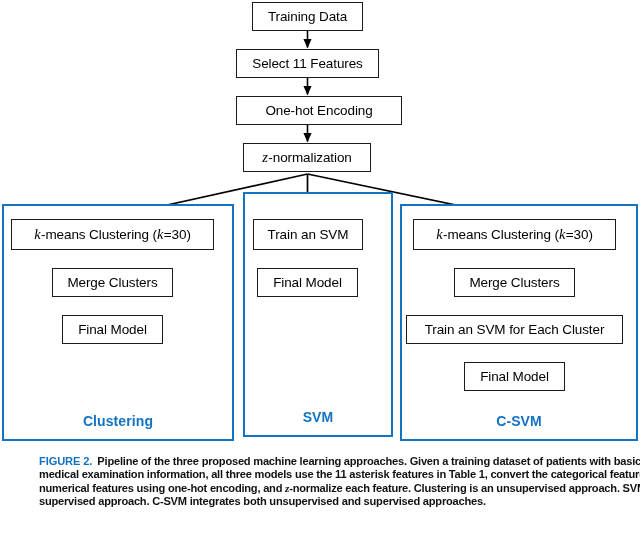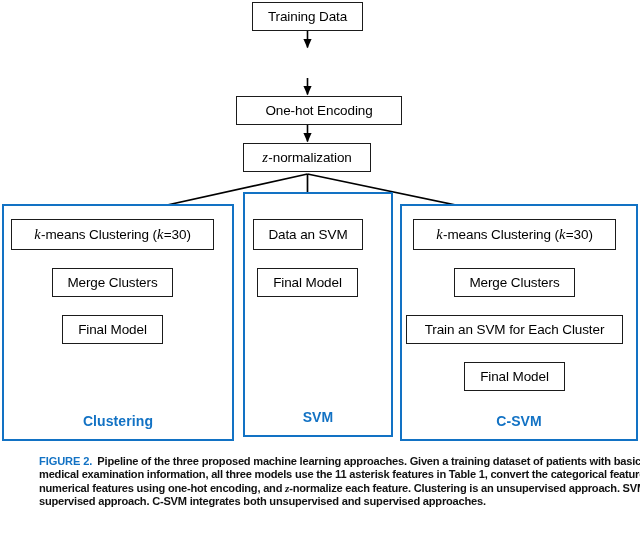--- a/index.html
+++ b/index.html
@@ -126,20 +126,23 @@
 
     <line x1="514.5" y1="250" x2="514.5" y2="266.5" stroke="#000000" stroke-width="1.6" marker-end="url(#ah)"></line>
     <line x1="514.5" y1="297" x2="514.5" y2="313.5" stroke="#000000" stroke-width="1.6" marker-end="url(#ah)"></line>
     <line x1="514.5" y1="344" x2="514.5" y2="360.5" stroke="#000000" stroke-width="1.6" marker-end="url(#ah)"></line>
   </svg>
 
   <div class="node" style="left:252px; top:2px; width:111px; height:29px;">
     <span>Training Data</span>
   </div>
 
+  <div class="node" style="left:236px; top:49px; width:143px; height:29px;">
+    <span>Select 11 Features</span>
+  </div>
 
   <div class="node" style="left:236px; top:96px; width:166px; height:29px;">
     <span>One-hot Encoding</span>
   </div>
 
   <div class="node" style="left:243px; top:143px; width:128px; height:29px;">
     <span class="it">z</span>
       <span>-normalization</span>
   </div>
 
@@ -160,21 +163,21 @@
 
   <div class="node" style="left:62px; top:315px; width:101px; height:29px;">
     <span>Final Model</span>
   </div>
 
   <div class="panel" style="left:243px; top:192px; width:150px; height:245px;">
     <div class="panel-label" style="bottom:10px;">SVM</div>
   </div>
 
   <div class="node" style="left:253px; top:219px; width:110px; height:31px;">
-    <span>Data an SVM</span>
+    <span>Train an SVM</span>
   </div>
 
   <div class="node" style="left:257px; top:268px; width:101px; height:29px;">
     <span>Final Model</span>
   </div>
 
   <div class="panel" style="left:400px; top:204px; width:238px; height:237px;">
     <div class="panel-label" style="bottom:10px;">C-SVM</div>
   </div>
 

